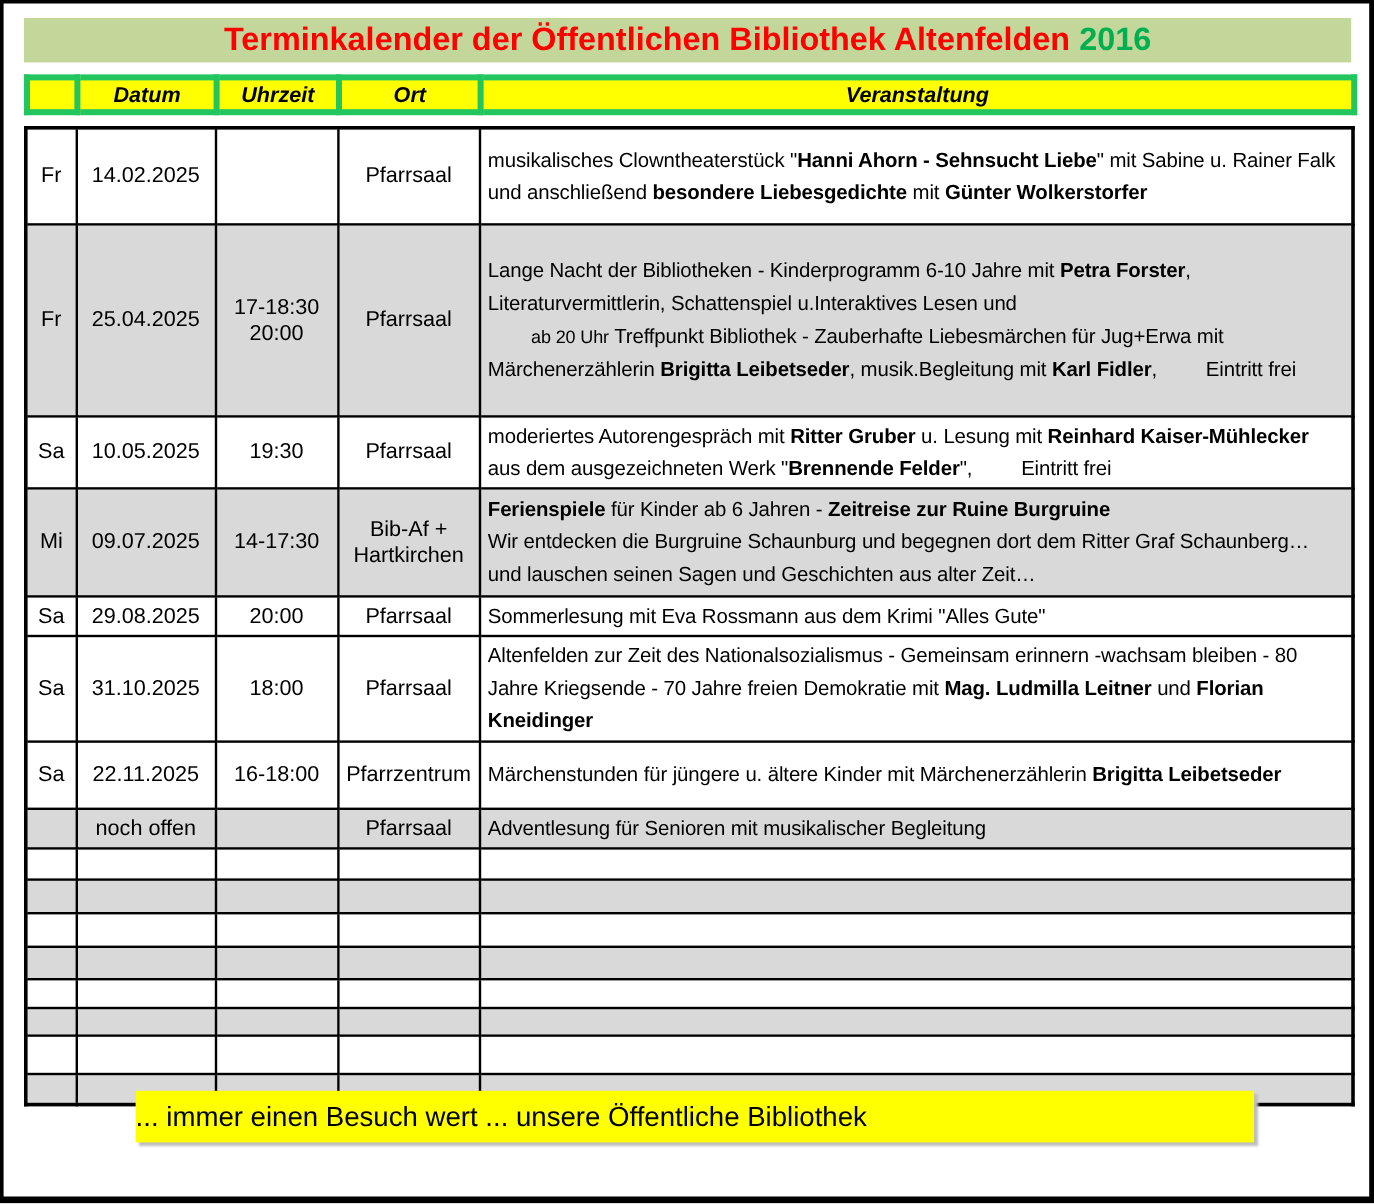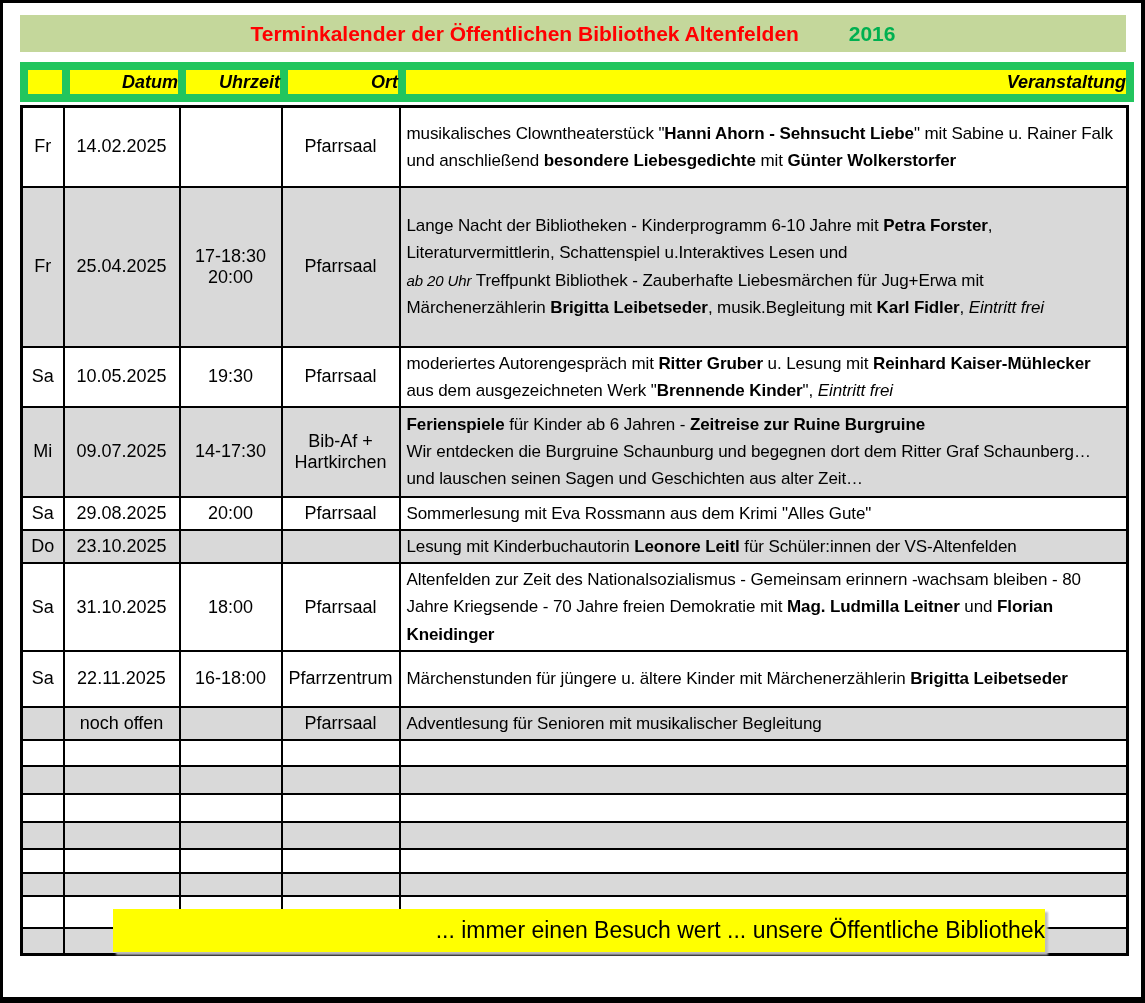--- a/index.html
+++ b/index.html
@@ -9,50 +9,49 @@
   }
   .frame{
     position:absolute;inset:0;border:3px solid #000;
     border-right-width:4px;border-bottom-width:6px;
     pointer-events:none;z-index:10;
   }
   .titlebar{
     position:absolute;left:20px;top:15px;width:1106px;height:37px;
     background:var(--title-bg,#C4D79B);
     display:flex;align-items:center;justify-content:center;
-    font-size:21px;font-weight:bold;color:var(--title-text,#FF0000);
+    font-size:27px;font-weight:bold;color:var(--title-text,#FF0000);
     white-space:pre;
-    gap:22px;
   }
   .titlebar .year{color:var(--year-text,#00B050);}
   table{border-collapse:collapse;table-layout:fixed;position:absolute;left:20px;}
   table.hdr{top:62px;width:1106px;border:3px solid #000;}
   .hdr td{
-    background:var(--header-bg,#FFFF00);border:8px solid #22c55e;height:24px;
-    text-align:right;font-weight:bold;font-style:italic;font-size:18px;
+    background:var(--header-bg,#FFFF00);border:5px solid #22c55e;height:24px;
+    text-align:center;font-weight:bold;font-style:italic;font-size:18px;
     padding:0;
   }
   table.bdy{top:105px;width:1106px;border:3px solid #000;}
   .bdy td{
     border:2px solid #000;font-size:18px;text-align:center;vertical-align:middle;
     white-space:pre-line;padding:1px 2px;overflow:hidden;
   }
   .bdy tr.shaded td{background:var(--shaded-row,#D9D9D9);}
   .bdy tr.blue td:not(.ver){color:var(--blue-text,#1F4E79);}
   .bdy td.ver{
     text-align:left;font-size:17px;line-height:1.6;white-space:normal;
     padding:2px 5px 2px 6px;letter-spacing:-0.1px;
   }
   .b{font-weight:bold;margin-top:20px;}
-  .i{font-style:italic;}
+  .i{margin-left:36px;}
   .sm{font-size:15px;}
   .banner{
     position:absolute;left:113px;top:909px;width:932px;height:43px;
     background:var(--banner-bg,#FFFF00);z-index:5;
-    display:flex;align-items:center;justify-content:flex-end;
+    display:flex;align-items:center;justify-content:flex-start;
     font-size:23px;box-shadow:3px 3px 2px #bdbdbd;
   }
 </style>
 </head>
 <body>
 
 <div class="page">
   <div class="frame"></div>
 
   <div class="titlebar"><span>Terminkalender der Öffentlichen Bibliothek Altenfelden</span><span> </span><span class="year">2016</span></div>
@@ -98,44 +97,37 @@
       <td>17-18:30
 20:00</td>
       <td>Pfarrsaal</td>
       <td class="ver"><span>Lange Nacht der Bibliotheken - Kinderprogramm 6-10 Jahre mit </span><span class="b">Petra Forster</span><span>, Literaturvermittlerin, Schattenspiel u.Interaktives Lesen und</span><br><span class="i sm">ab 20 Uhr</span><span> Treffpunkt Bibliothek - Zauberhafte Liebesmärchen für Jug+Erwa mit Märchenerzählerin </span><span class="b">Brigitta Leibetseder</span><span>, musik.Begleitung mit </span><span class="b">Karl Fidler</span><span>, </span><span class="i">Eintritt frei</span></td>
     </tr>
         <tr style="height: 57px;">
       <td>Sa</td>
       <td>10.05.2025</td>
       <td>19:30</td>
       <td>Pfarrsaal</td>
-      <td class="ver"><span>moderiertes Autorengespräch mit </span><span class="b">Ritter Gruber</span><span> u. Lesung mit </span><span class="b">Reinhard Kaiser-Mühlecker</span><span> aus dem ausgezeichneten Werk "</span><span class="b">Brennende Kinder</span><span>", </span><span class="i">Eintritt frei</span></td>
+      <td class="ver"><span>moderiertes Autorengespräch mit </span><span class="b">Ritter Gruber</span><span> u. Lesung mit </span><span class="b">Reinhard Kaiser-Mühlecker</span><span> aus dem ausgezeichneten Werk "</span><span class="b">Brennende Felder</span><span>", </span><span class="i">Eintritt frei</span></td>
     </tr>
         <tr class="shaded" style="height: 90px;">
       <td>Mi</td>
       <td>09.07.2025</td>
       <td>14-17:30</td>
       <td>Bib-Af +
 Hartkirchen</td>
       <td class="ver"><span class="b">Ferienspiele</span><span> für Kinder ab 6 Jahren - </span><span class="b">Zeitreise zur Ruine Burgruine</span><br><span>Wir entdecken die Burgruine Schaunburg und begegnen dort dem Ritter Graf Schaunberg… und lauschen seinen Sagen und Geschichten aus alter Zeit…</span></td>
     </tr>
         <tr style="height: 26px;">
       <td>Sa</td>
       <td>29.08.2025</td>
       <td>20:00</td>
       <td>Pfarrsaal</td>
       <td class="ver"><span>Sommerlesung mit Eva Rossmann aus dem Krimi "Alles Gute"</span></td>
     </tr>
-        <tr class="shaded" style="height: 26px;">
-      <td>Do</td>
-      <td>23.10.2025</td>
-      <td></td>
-      <td></td>
-      <td class="ver"><span>Lesung mit Kinderbuchautorin </span><span class="b">Leonore Leitl</span><span> für Schüler:innen der VS-Altenfelden</span></td>
-    </tr>
         <tr style="height: 78px;">
       <td>Sa</td>
       <td>31.10.2025</td>
       <td>18:00</td>
       <td>Pfarrsaal</td>
       <td class="ver"><span>Altenfelden zur Zeit des Nationalsozialismus - Gemeinsam erinnern -wachsam bleiben - 80 Jahre Kriegsende - 70 Jahre freien Demokratie mit </span><span class="b">Mag. Ludmilla Leitner</span><span> und </span><span class="b">Florian Kneidinger</span></td>
     </tr>
         <tr style="height: 56px;">
       <td>Sa</td>
       <td>22.11.2025</td>

